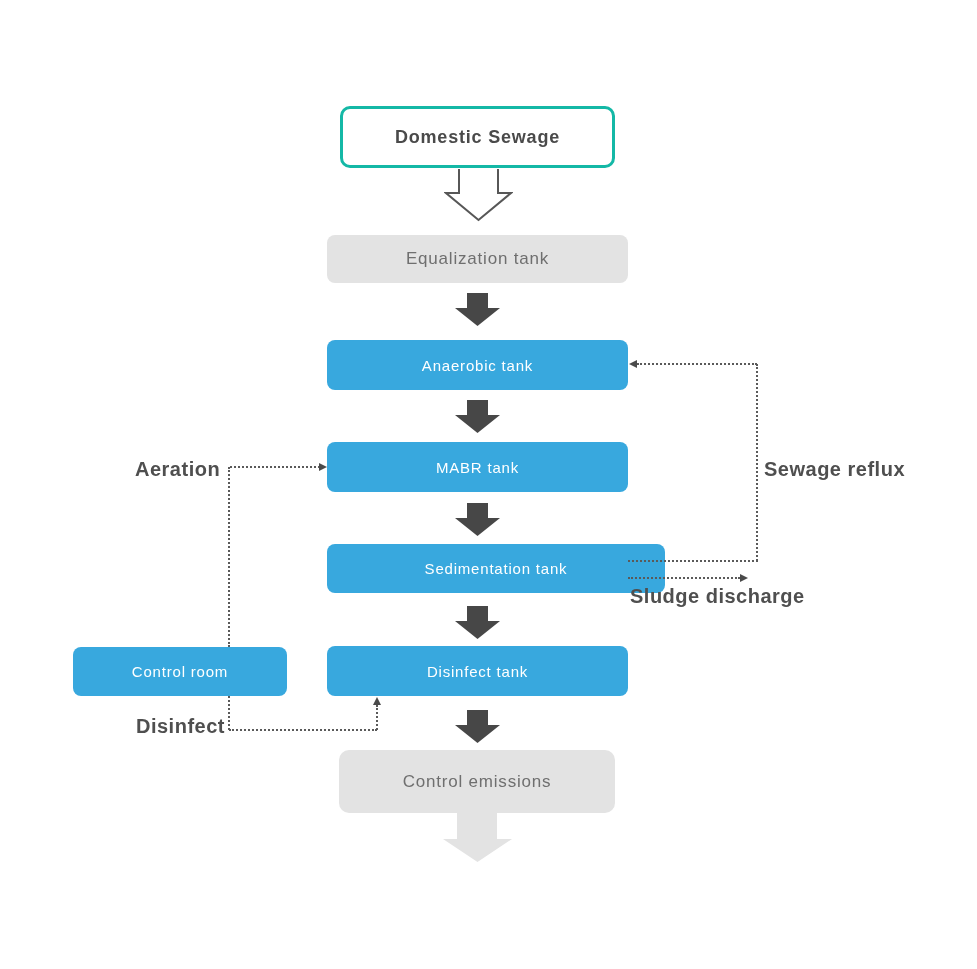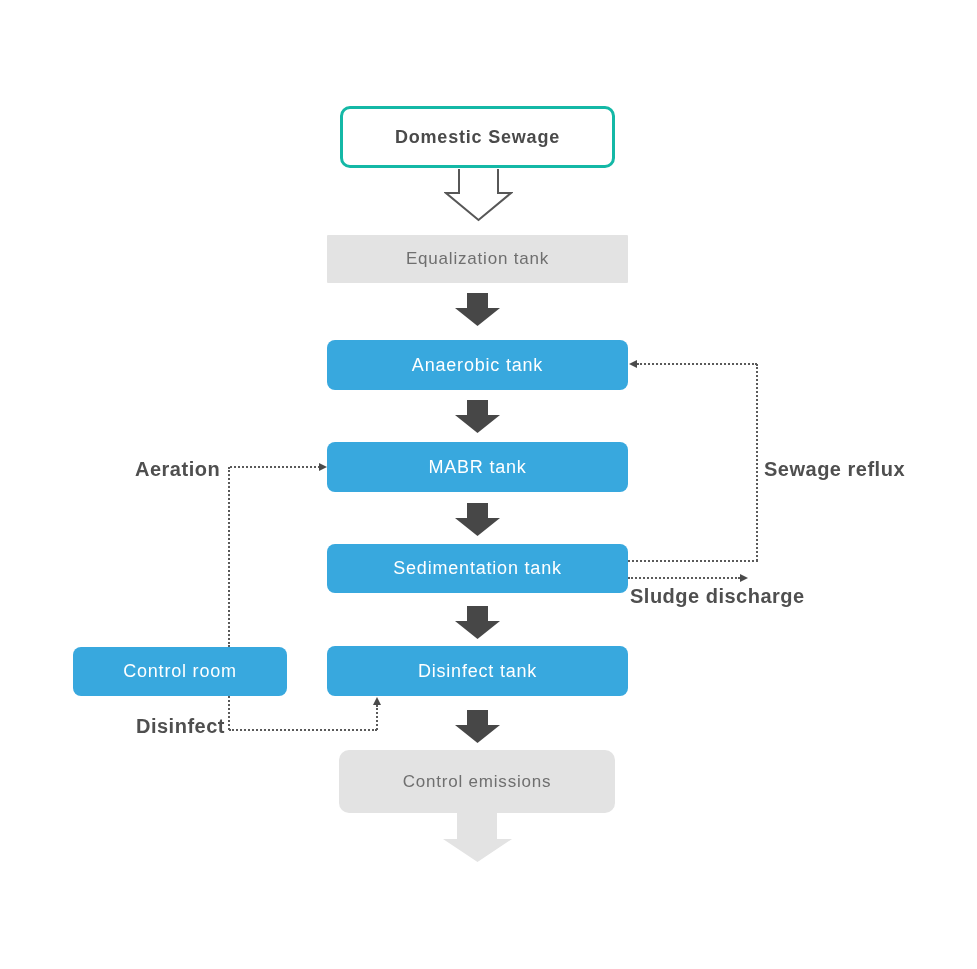--- a/index.html
+++ b/index.html
@@ -19,32 +19,32 @@
   }
   .node-start{
     left:340px;top:106px;width:275px;height:62px;
     background:#ffffff;
     border:3px solid #14b8a6;
     border-radius:10px;
     color:#4a4a4a;font-size:18px;font-weight:bold;
   }
   .node-gray{
     background:#e3e3e3;
-    border-radius:1px;
+    border-radius:8px;
     color:#6f6f6f;font-size:17px;
   }
   .node-blue{
     background:#38a8de;
     border-radius:8px;
-    color:#ffffff;font-size:18px;
+    color:#ffffff;font-size:15px;
   }
   .node-equalization{left:327px;top:235px;width:301px;height:48px;}
   .node-anaerobic{left:327px;top:340px;width:301px;height:50px;}
   .node-mabr{left:327px;top:442px;width:301px;height:50px;text-align:center;}
-  .node-sedimentation{left:327px;top:544px;width:301px;height:49px;}
+  .node-sedimentation{left:327px;top:544px;width:338px;height:49px;}
   .node-disinfect{left:327px;top:646px;width:301px;height:50px;}
   .node-standard{left:339px;top:750px;width:276px;height:63px;border-radius:10px;}
   .node-control{left:73px;top:647px;width:214px;height:49px;}
 
   .arrow-svg{position:absolute;display:block;}
   .a-hollow{left:444px;top:169px;}
   .a1{left:455px;top:293px;}
   .a2{left:455px;top:400px;}
   .a3{left:455px;top:503px;}
   .a4{left:455px;top:606px;}

